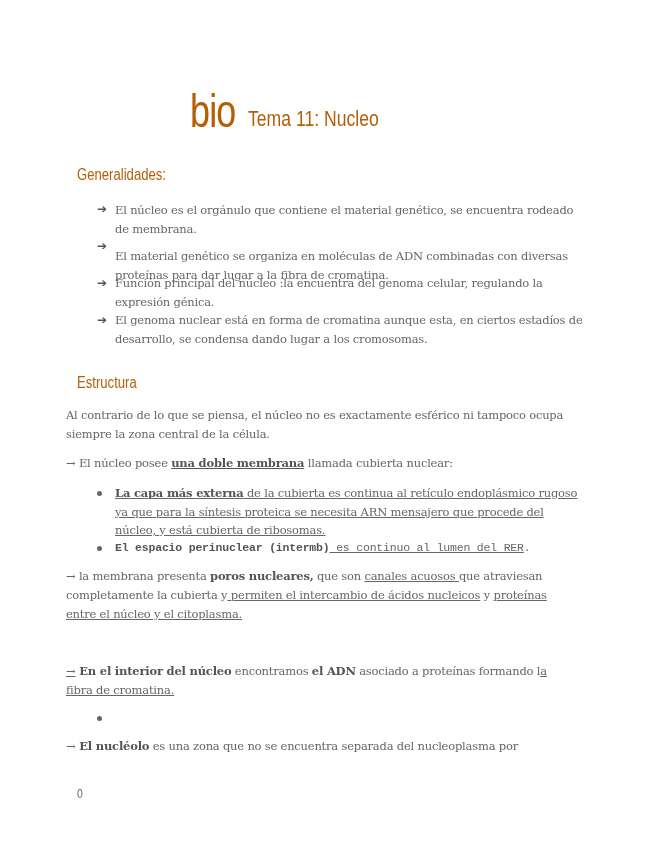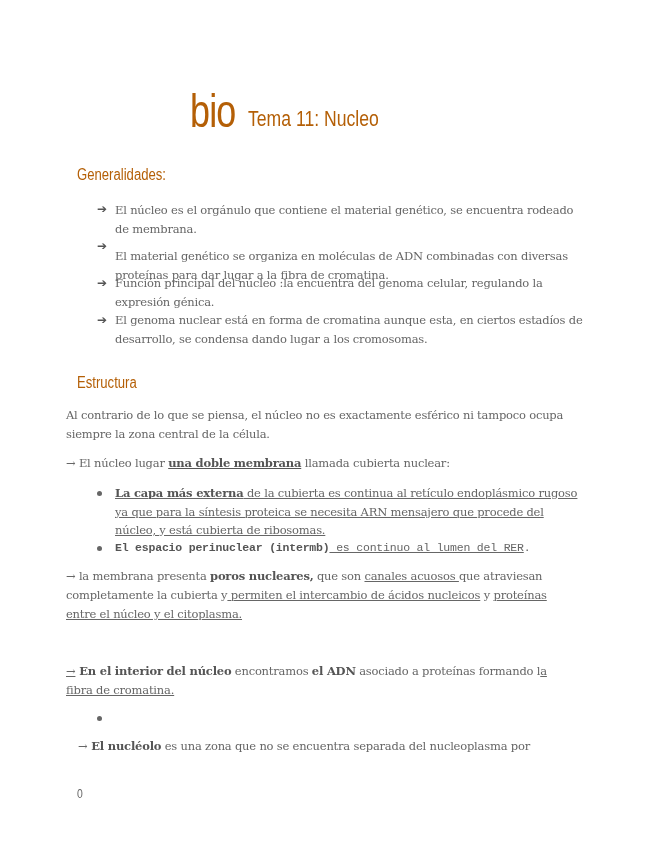--- a/index.html
+++ b/index.html
@@ -38,21 +38,21 @@
 <span class="bullet" style="top:274px;">➔</span>
 <div class="li" style="top:274px;">Función principal del núcleo :la encuentra del genoma celular, regulando la expresión génica.</div>
 <span class="bullet" style="top:311px;">➔</span>
 <div class="li" style="top:311px;"> El genoma nuclear está en forma de cromatina aunque esta, en ciertos estadíos de desarrollo, se condensa dando lugar a los cromosomas.</div>
 
 <div class="h2" style="top:374px;">Estructura</div>
 
 <div class="p" style="top:406px;">Al contrario de lo que se piensa, el núcleo no es exactamente esférico ni tampoco ocupa siempre la zona central de la célula.</div>
 
 <div class="p" style="top:454px;">
-  <span>→</span><span> El núcleo lugar </span><b><u>una doble membrana</u></b><span> llamada cubierta nuclear:</span>
+  <span>→</span><span> El núcleo posee </span><b><u>una doble membrana</u></b><span> llamada cubierta nuclear:</span>
 </div>
 
 <span class="dot" style="top:491px;"></span>
 <div class="li" style="top:484px;text-decoration:underline;">
   <b>La capa más externa</b><span> de la cubierta es </span><u>continua al retículo endoplásmico rugoso</u><span> ya que para la síntesis proteica se necesita ARN mensajero que procede del núcleo, y está cubierta de ribosomas.</span>
 </div>
 <span class="dot" style="top:546px;"></span>
 <div class="li" style="top:539px;font-family:Liberation Mono, monospace;">
   <b>El espacio perinuclear (intermb)</b><u> es continuo al lumen del RER</u><span>.</span>
 </div>
@@ -60,17 +60,17 @@
 <div class="p" style="top:567px;">
   <span>→</span><span>  la membrana presenta </span><b>poros nucleares,</b><span> que son </span><u>canales acuosos </u><span>que atraviesan completamente la cubierta y</span><u> permiten el intercambio de ácidos nucleicos</u><span> y </span><u>proteínas entre el núcleo y el citoplasma.</u>
 </div>
 
 <div class="p" style="top:662px;">
   <u>→</u><b> En el interior del núcleo</b><span> encontramos </span><b>el ADN</b><span> asociado a proteínas formando l</span><u>a fibra de cromatina.</u>
 </div>
 
 <span class="dot" style="top:716px;"></span>
 
-<div class="p" style="top:737px;margin-left:12px;">
+<div class="p" style="top:737px;">
   <span>→</span><b> El nucléolo</b><span> es una zona que no se encuentra separada del nucleoplasma por</span>
 </div>
 
 <div class="pagenum">0</div>
 
 </body></html>

